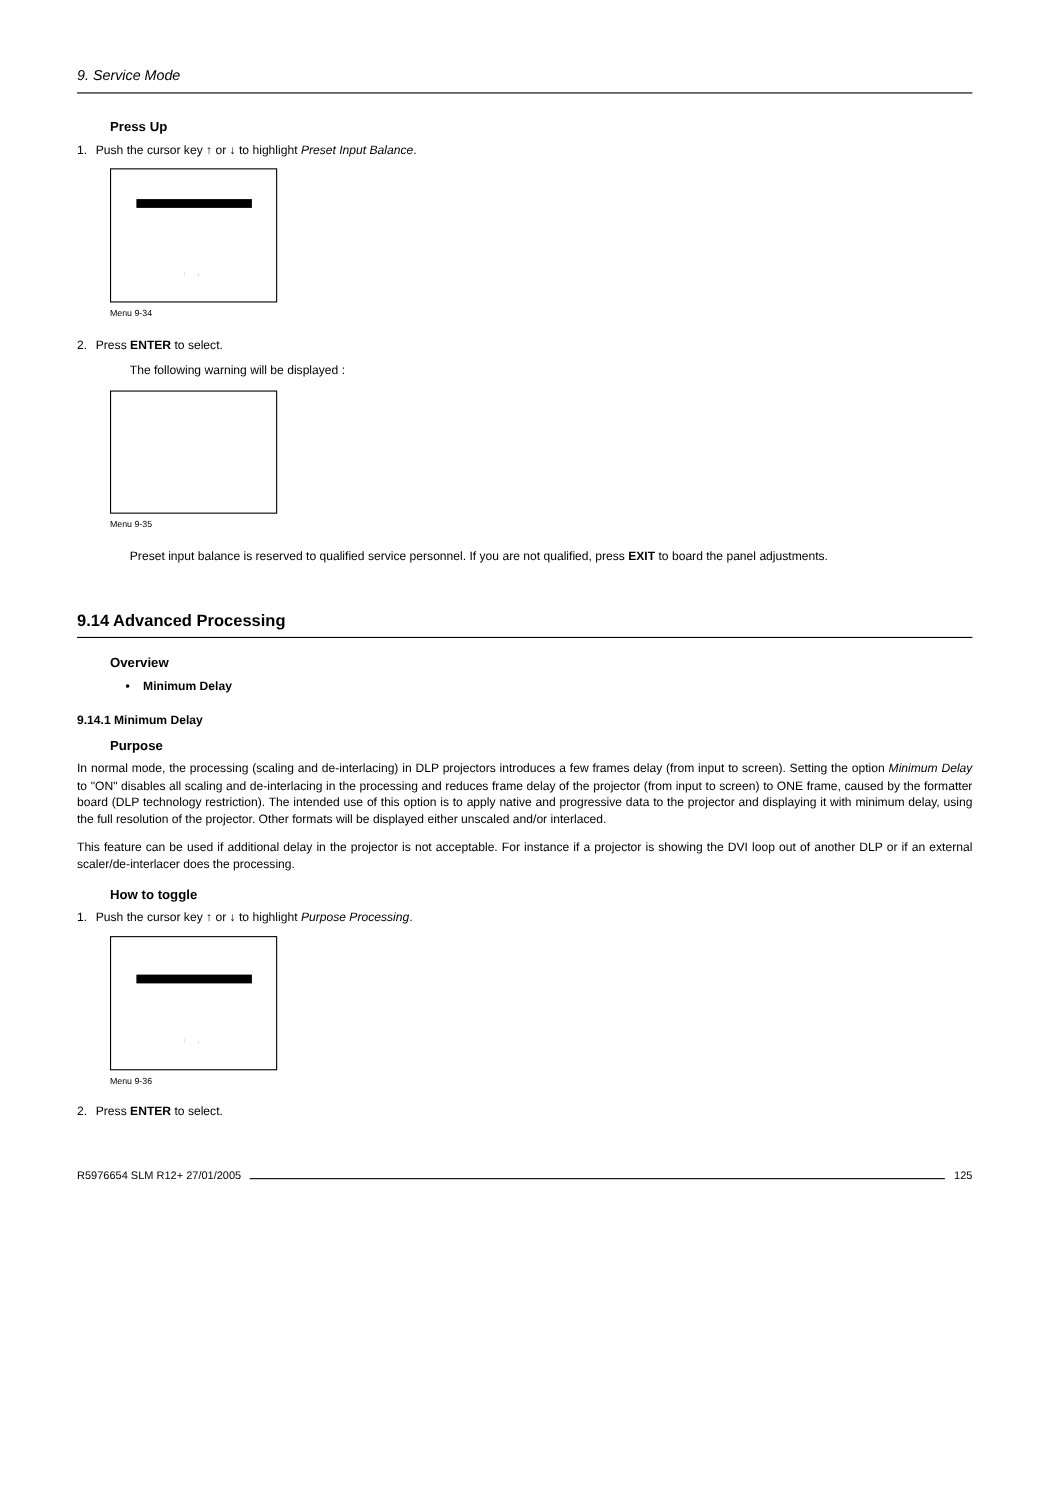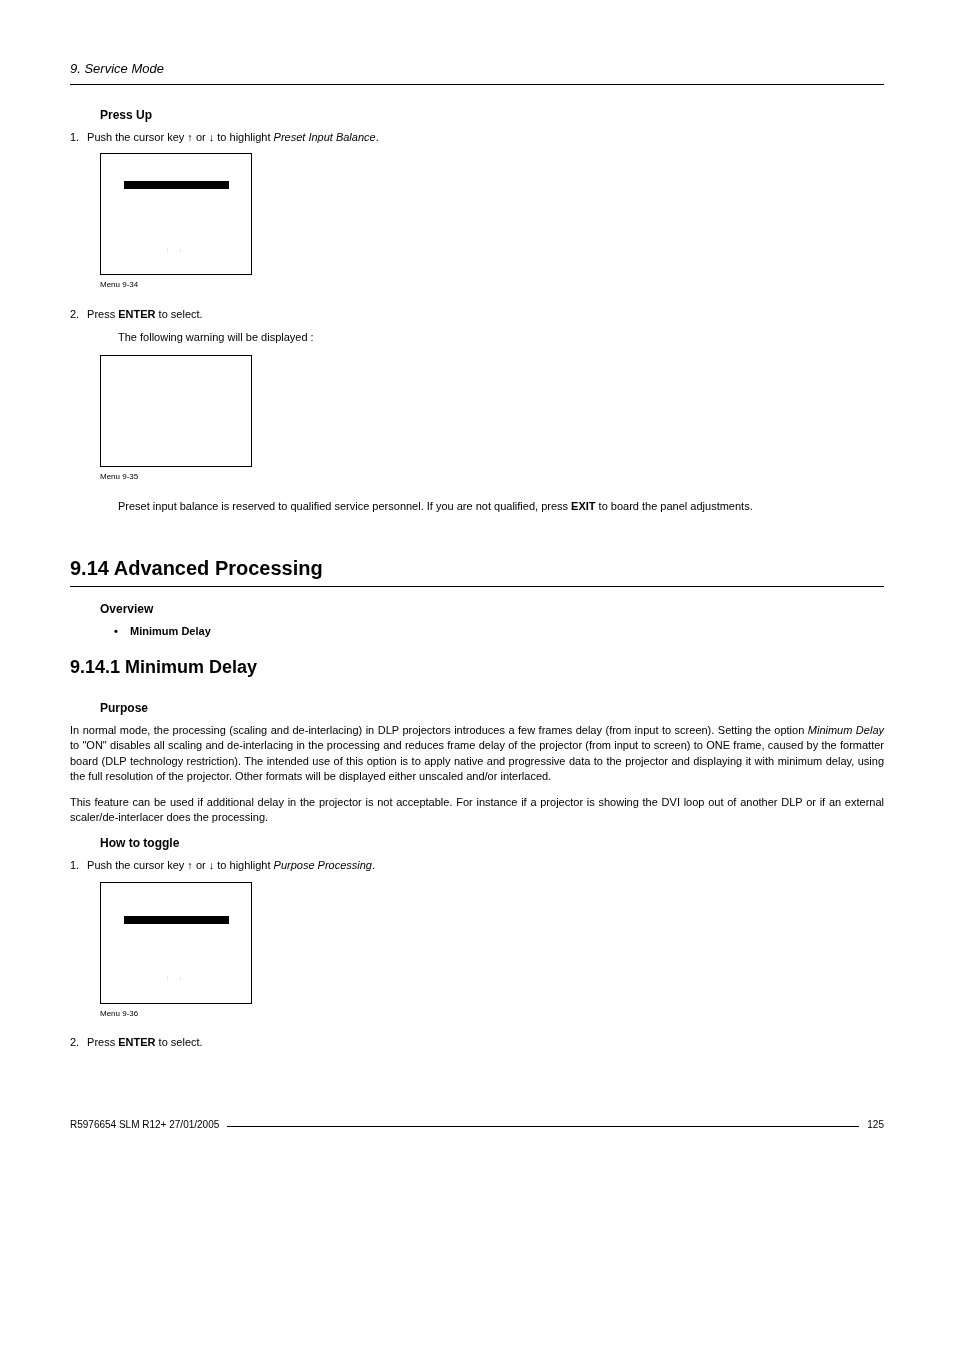--- a/index.html
+++ b/index.html
@@ -22,33 +22,33 @@
     margin-bottom: 22px;
   }
   .section-sub-heading {
     font-weight: bold;
     font-size: 12px;
     margin-bottom: 6px;
     margin-left: 30px;
   }
   .section-main-heading {
     font-weight: bold;
-    font-size: 20px;
+    font-size: 15px;
     margin-top: 40px;
     margin-bottom: 4px;
   }
   .sub-rule {
     border-top: 1px solid #000;
     margin-bottom: 14px;
   }
   .numbered-heading {
     font-weight: bold;
-    font-size: 18px;
+    font-size: 11px;
     margin-top: 16px;
-    margin-bottom: 20px;
+    margin-bottom: 6px;
   }
   .body-text {
     margin-bottom: 10px;
     text-align: justify;
   }
   .list-item {
     margin-bottom: 8px;
   }
   .list-item .num {
     display: inline-block;
@@ -120,21 +120,21 @@
   }
   .bullet-item {
     margin-left: 44px;
     margin-bottom: 12px;
     font-weight: bold;
   }
   .footer {
     display: flex;
     justify-content: space-between;
     align-items: center;
-    margin-top: 68px;
+    margin-top: 44px;
     font-size: 10px;
   }
   .footer .line {
     flex: 1;
     border-top: 1px solid #000;
     margin: 0 8px;
     height: 1px;
     position: relative;
     top: 2px;
   }

